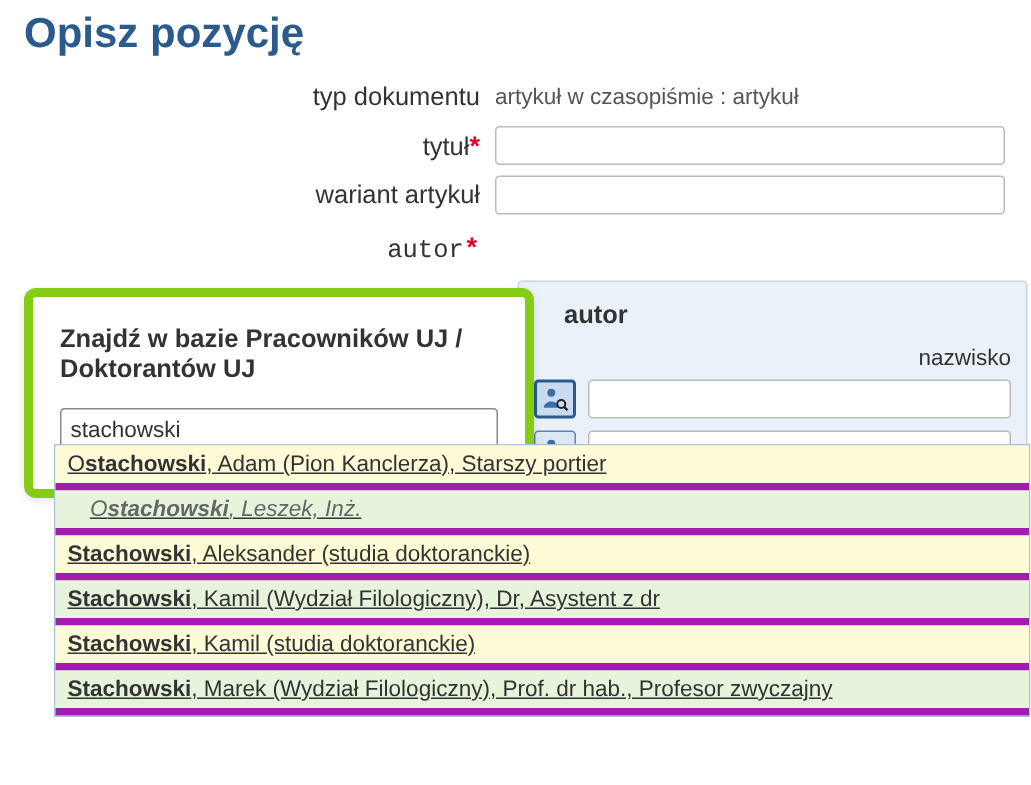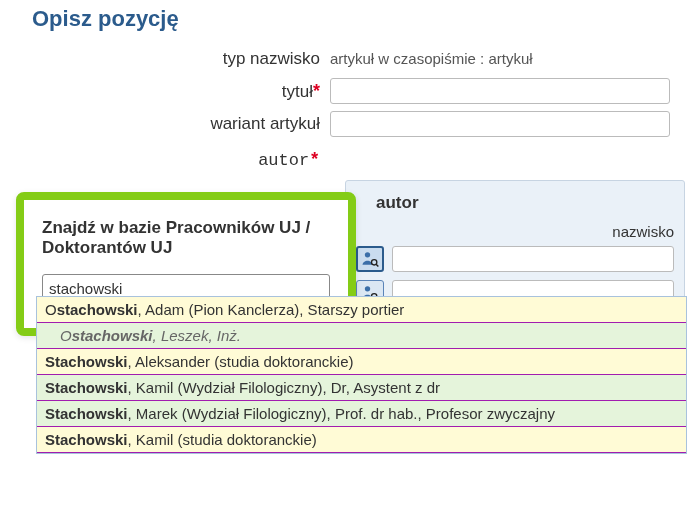--- a/index.html
+++ b/index.html
@@ -8,23 +8,23 @@
     font-size: 14px;
     color: #333;
     background: #fff;
     width: 687px;
     height: 523px;
     overflow: hidden;
     position: relative;
   }
   .page-title {
     color: #2b5b8c;
-    font-size: 22px;
+    font-size: 28px;
     font-weight: bold;
-    padding: 6px 0 14px 32px;
+    padding: 6px 0 14px 16px;
   }
   .form-row {
     display: flex;
     align-items: flex-start;
     margin-bottom: 6px;
   }
   .form-label {
     width: 330px;
     text-align: right;
     padding-right: 10px;
@@ -101,21 +101,21 @@
     background: #fff;
   }
 
   
   .lookup-popup {
     position: absolute;
     left: 16px;
     top: 192px;
     width: 340px;
     background: #fff;
-    border: 8px solid #84cc16;
+    border: 6px solid #84cc16;
     border-radius: 8px;
     padding: 18px 18px 26px 18px;
     box-shadow: 0 2px 6px rgba(0,0,0,0.1);
     z-index: 5;
   }
   .lookup-title {
     font-size: 17px;
     font-weight: bold;
     color: #333;
     margin-bottom: 16px;
@@ -138,35 +138,36 @@
     width: 651px;
     border: 1px solid #a8c2dd;
     background: #fff;
     z-index: 10;
   }
   .ac-item {
     padding: 4px 8px;
     font-size: 15px;
     color: #333;
     cursor: pointer;
-    border-bottom: 1px solid #a21caf;
+    border-bottom: 5px solid #a21caf;
+    text-decoration: underline;
   }
   .ac-item.even { background: #fffbd6; }
   .ac-item.odd  { background: #e5f4db; }
   .ac-item b { font-weight: bold; }
   .ac-item .inactive { font-style: italic; color: #666; margin-left: 15px; }
   .ac-item .inactive b { font-style: italic; }
 </style>
 </head>
 <body>
 
 <h1 class="page-title">Opisz pozycję</h1>
 
 <div class="form-row">
-  <div class="form-label">typ nazwisko</div>
+  <div class="form-label">typ dokumentu</div>
   <div class="form-value">artykuł w czasopiśmie : artykuł</div>
 </div>
 
 <div class="form-row">
   <div class="form-label">
     <span>tytuł</span><span class="req">*</span>
   </div>
   <div class="form-value">
     <input type="text" class="text-input" style="">
   </div>
@@ -230,15 +231,15 @@
 <div class="lookup-popup">
   <div class="lookup-title">Znajdź w bazie Pracowników UJ / Doktorantów UJ</div>
   <input type="text" class="lookup-input" value="stachowski" style="">
 </div>
 
 <div class="ac-list" id="ac-list">
     <div class="ac-item even">O<b>stachowski</b>, Adam (Pion Kanclerza), Starszy portier</div>
     <div class="ac-item odd"><span class="inactive">O<b>stachowski</b>, Leszek, Inż.</span></div>
     <div class="ac-item even"><b>Stachowski</b>, Aleksander (studia doktoranckie)</div>
     <div class="ac-item odd"><b>Stachowski</b>, Kamil (Wydział Filologiczny), Dr, Asystent z dr</div>
+    <div class="ac-item even"><b>Stachowski</b>, Kamil (studia doktoranckie)</div>
     <div class="ac-item odd"><b>Stachowski</b>, Marek (Wydział Filologiczny), Prof. dr hab., Profesor zwyczajny</div>
-    <div class="ac-item even"><b>Stachowski</b>, Kamil (studia doktoranckie)</div>
   </div>
 
 </body></html>

